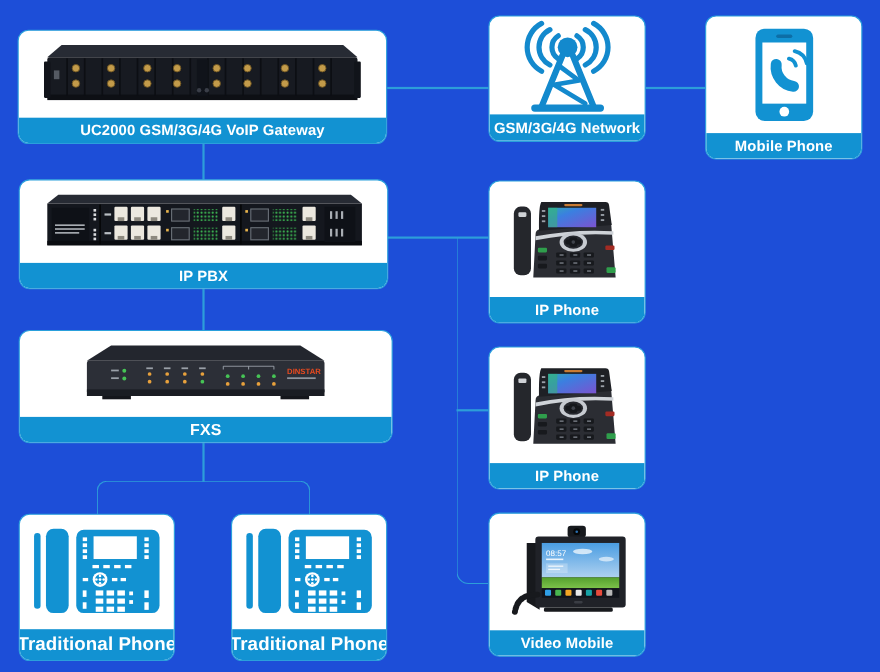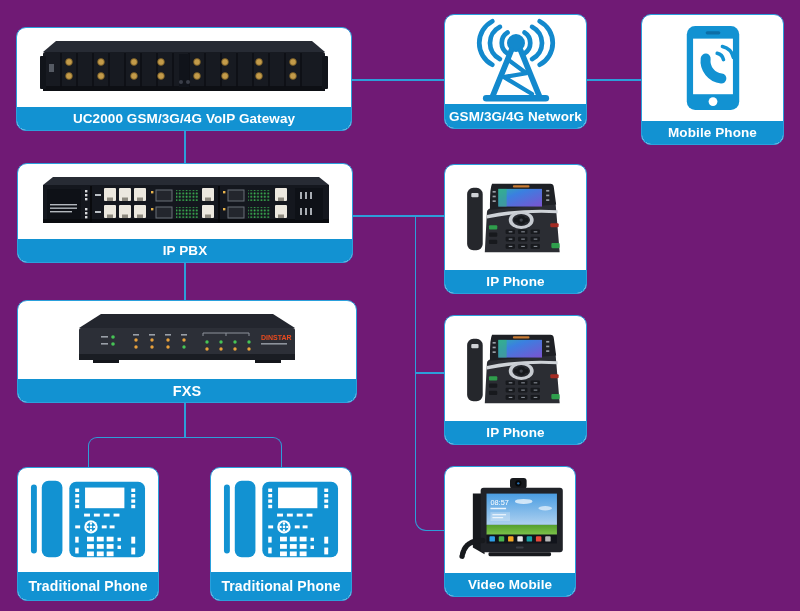--- a/index.html
+++ b/index.html
@@ -1,23 +1,23 @@
 <!DOCTYPE html>
 <html><head>
 <meta charset="utf-8">
 <style>
   html,body{margin:0;padding:0;background:#ffffff;}
-  #canvas{position:relative;width:800px;height:611px;background:#701a75;overflow:hidden;
+  #canvas{position:relative;width:800px;height:611px;background:#1d4ed8;overflow:hidden;
           font-family:"Liberation Sans",sans-serif;}
   .node{position:absolute;background:#fff;border:1.5px solid #2aa0dc;border-radius:10px;
         display:flex;flex-direction:column;overflow:hidden;box-sizing:border-box;}
   .art{flex:1;display:flex;align-items:center;justify-content:center;overflow:hidden;}
   .bar{flex:0 0 auto;height:23px;background:#1292d2;color:#fff;font-weight:bold;font-size:13.5px;
        display:flex;align-items:center;justify-content:center;letter-spacing:.1px;white-space:nowrap;}
-  .bar.big{height:28px;font-size:14px;}
+  .bar.big{height:28px;font-size:17px;}
   .conn{position:absolute;background:#2d9ed9;}
   .conn.h{height:1.5px;}
   .conn.v{width:1.5px;}
   .bracket{position:absolute;border:1.5px solid #2d9ed9;border-bottom:none;
            border-radius:9px 9px 0 0;background:transparent;box-sizing:border-box;}
   .trunk{position:absolute;border-left:1.5px solid #2d9ed9;border-bottom:1.5px solid #2d9ed9;
          border-bottom-left-radius:11px;background:transparent;box-sizing:border-box;}
 </style>
 </head>
 <body>
@@ -464,21 +464,21 @@
             <circle cx="59.6" cy="47" r="1.2"></circle>
             <circle cx="66.4" cy="47" r="1.2"></circle>
             <circle cx="63" cy="50.4" r="1.2"></circle>
             <circle cx="63" cy="47" r="1.3"></circle>
         </g>
       </svg>
     </div>
     <div class="bar big">Traditional Phone</div>
   </div>
 
-  <div class="node" style="left:444px;top:466px;width:132px;height:131px;">
+  <div class="node" style="left:444px;top:466px;width:143px;height:131px;">
     <div class="art">
       <svg width="118" height="88" viewBox="0 0 120 90">
         <defs>
           <linearGradient id="sky" x1="0" y1="0" x2="0" y2="1">
             <stop offset="0" stop-color="#4a9de2"></stop>
               <stop offset="1" stop-color="#aed1f0"></stop>
           </linearGradient>
           <linearGradient id="grass" x1="0" y1="0" x2="0" y2="1">
             <stop offset="0" stop-color="#549f2d"></stop>
               <stop offset="1" stop-color="#7cc24a"></stop>

